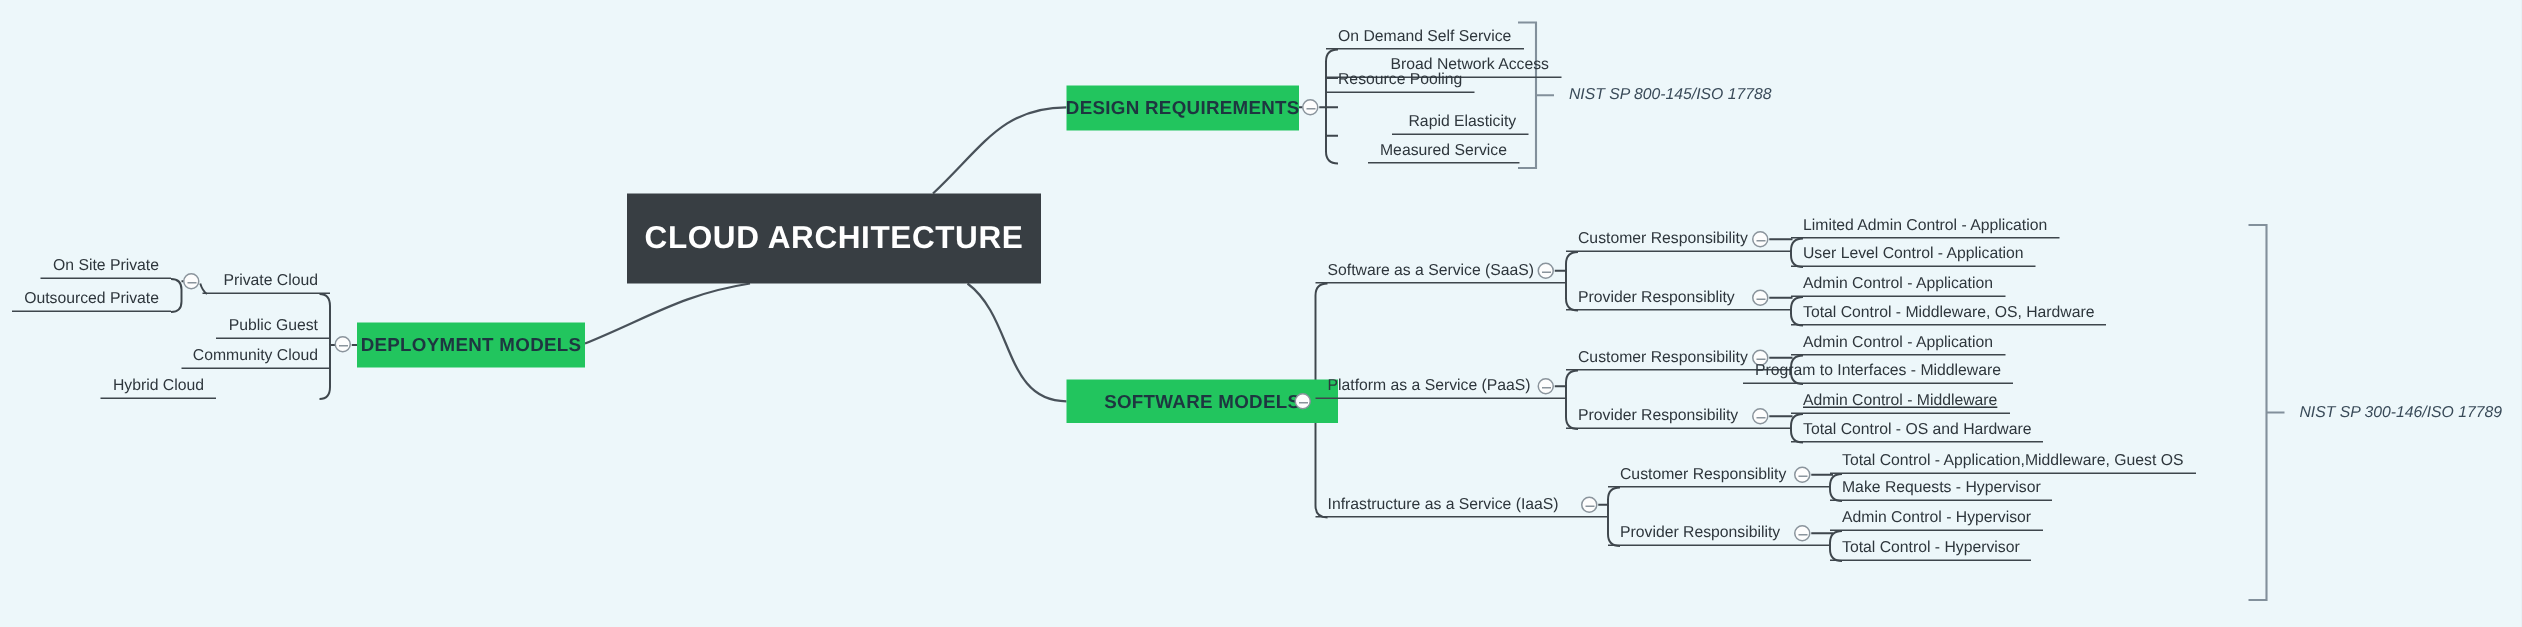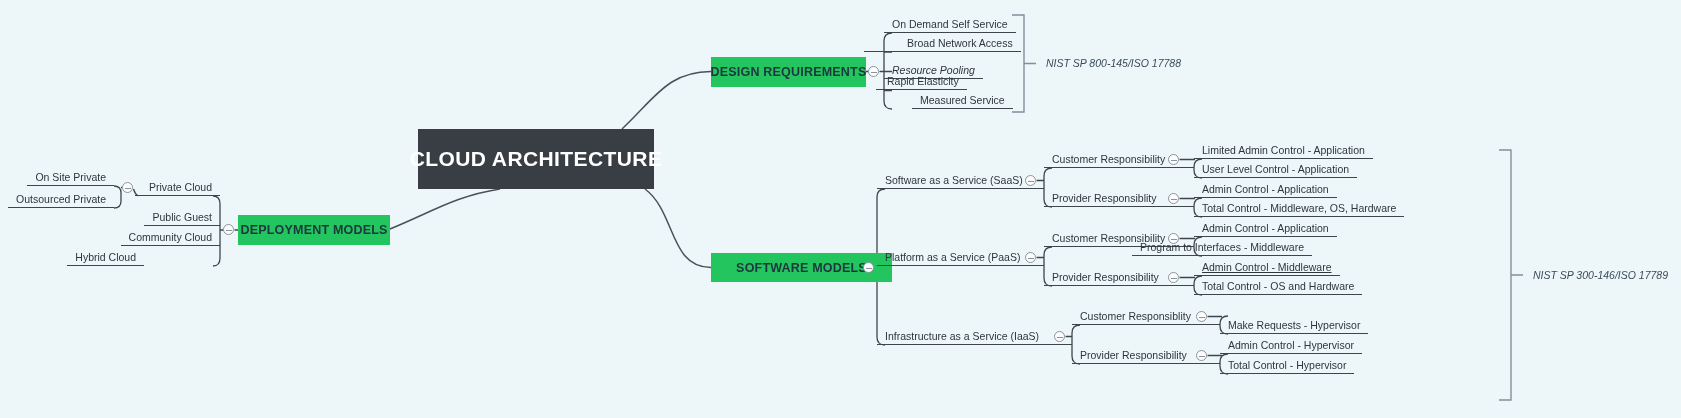--- a/index.html
+++ b/index.html
@@ -69,28 +69,28 @@
     <path class="line" d="M 1202,198 Q 1194,198 1194,206 V 209 Q 1194,217 1202,217 M 1179.5,198.5 H 1195"></path>
     <path class="line" d="M 1202,237 Q 1194,237 1194,245 V 248 Q 1194,256 1202,256 M 1179.5,238.5 H 1195"></path>
     <path class="line" d="M 1202,276 Q 1194,276 1194,284 V 287 Q 1194,295 1202,295 M 1179.5,277.5 H 1195"></path>
     <path class="line" d="M 1228,316 Q 1220,316 1220,324 V 326 Q 1220,334 1228,334 M 1207.5,316.5 H 1222"></path>
     <path class="line" d="M 1228,354 Q 1220,354 1220,362 V 366 Q 1220,374 1228,374 M 1207.5,355.5 H 1222"></path>
 
     <path class="bracket" d="M 1012,15 H 1024 V 112 H 1012 M 1024,63.5 H 1036"></path>
     <path class="bracket" d="M 1499,150 H 1511 V 400 H 1499 M 1511,275 H 1523"></path>
   </svg>
 
-  <div class="rootbox" style="left:418px;top:129px;width:236px;height:60px;">CLOUD ARCHITECTURE</div>
+  <div class="rootbox" style="left:418px;top:129px;width:276px;height:60px;">CLOUD ARCHITECTURE</div>
 
   <div class="box" style="left:711px;top:57px;width:155px;height:30px;">DESIGN REQUIREMENTS</div>
   <div class="toggle" style="left:868px;top:66px;"></div>
   <div class="node" style="left:884px;top:16px;">On Demand Self Service</div>
-  <div class="node" style="left:864px;top:35px;padding-left:43px;">Broad Network Access</div>
-  <div class="node" style="left:884px;top:62px;font-style:italic;">Resource Pooling</div>
-  <div class="node" style="left:876px;top:73px;padding-left:11px;">Rapid Elasticity</div>
+  <div class="node" style="left:884px;top:35px;padding-left:43px;">Broad Network Access</div>
+  <div class="node" style="left:884px;top:45px;">Resource Pooling</div>
+  <div class="node" style="left:928px;top:73px;padding-left:11px;">Rapid Elasticity</div>
   <div class="node" style="left:912px;top:92px;">Measured Service</div>
   <div class="note" style="left:1046px;top:55px;">NIST SP 800-145/ISO 17788</div>
 
   <div class="box" style="left:238px;top:215px;width:152px;height:30px;">DEPLOYMENT MODELS</div>
   <div class="toggle" style="left:223px;top:224px;"></div>
   <div class="node r" style="left:135px;top:179px;width:85px;">Private Cloud</div>
   <div class="node r" style="right:1461px;top:209px;">Public Guest</div>
   <div class="node r" style="right:1461px;top:229px;">Community Cloud</div>
   <div class="node r" style="right:1537px;top:249px;">Hybrid Cloud</div>
   <div class="toggle" style="left:122px;top:182px;"></div>
@@ -109,30 +109,31 @@
   <div class="node" style="left:1044px;top:190px;width:150px;">Provider Responsiblity</div>
   <div class="toggle" style="left:1168px;top:193px;"></div>
   <div class="node" style="left:1194px;top:181px;">Admin Control - Application</div>
   <div class="node" style="left:877px;top:249px;width:167px;">Platform as a Service (PaaS)</div>
 
   <div class="node" style="left:1194px;top:200px;">Total Control - Middleware, OS, Hardware</div>
   <div class="toggle" style="left:1025px;top:252px;"></div>
   <div class="node" style="left:1044px;top:230px;width:150px;">Customer Responsibility</div>
   <div class="toggle" style="left:1168px;top:233px;"></div>
   <div class="node" style="left:1194px;top:220px;">Admin Control - Application</div>
-  <div class="node" style="left:1132px;top:239px;">Program to Interfaces - Middleware</div>
+  <div class="node" style="left:1162px;top:239px;">Program to Interfaces - Middleware</div>
   <div class="node" style="left:1044px;top:269px;width:150px;">Provider Responsibility</div>
   <div class="toggle" style="left:1168px;top:272px;"></div>
   <div class="node" style="left:1194px;top:259px;text-decoration:underline;">Admin Control - Middleware</div>
   <div class="node" style="left:877px;top:328px;width:195px;">Infrastructure as a Service (IaaS)</div>
 
   <div class="node" style="left:1194px;top:278px;">Total Control - OS and Hardware</div>
   <div class="toggle" style="left:1054px;top:331px;"></div>
   <div class="node" style="left:1072px;top:308px;width:148px;">Customer Responsiblity</div>
   <div class="toggle" style="left:1196px;top:311px;"></div>
+  <div class="node" style="left:1220px;top:299px;">Total Control - Application,Middleware, Guest OS</div>
   <div class="node" style="left:1220px;top:317px;">Make Requests - Hypervisor</div>
   <div class="node" style="left:1072px;top:347px;width:148px;">Provider Responsibility</div>
   <div class="toggle" style="left:1196px;top:350px;"></div>
   <div class="node" style="left:1220px;top:337px;">Admin Control - Hypervisor</div>
   <div class="node" style="left:1220px;top:357px;">Total Control - Hypervisor</div>
 
   <div class="note" style="left:1533px;top:267px;">NIST SP 300-146/ISO 17789</div>
 
 </div>
 

